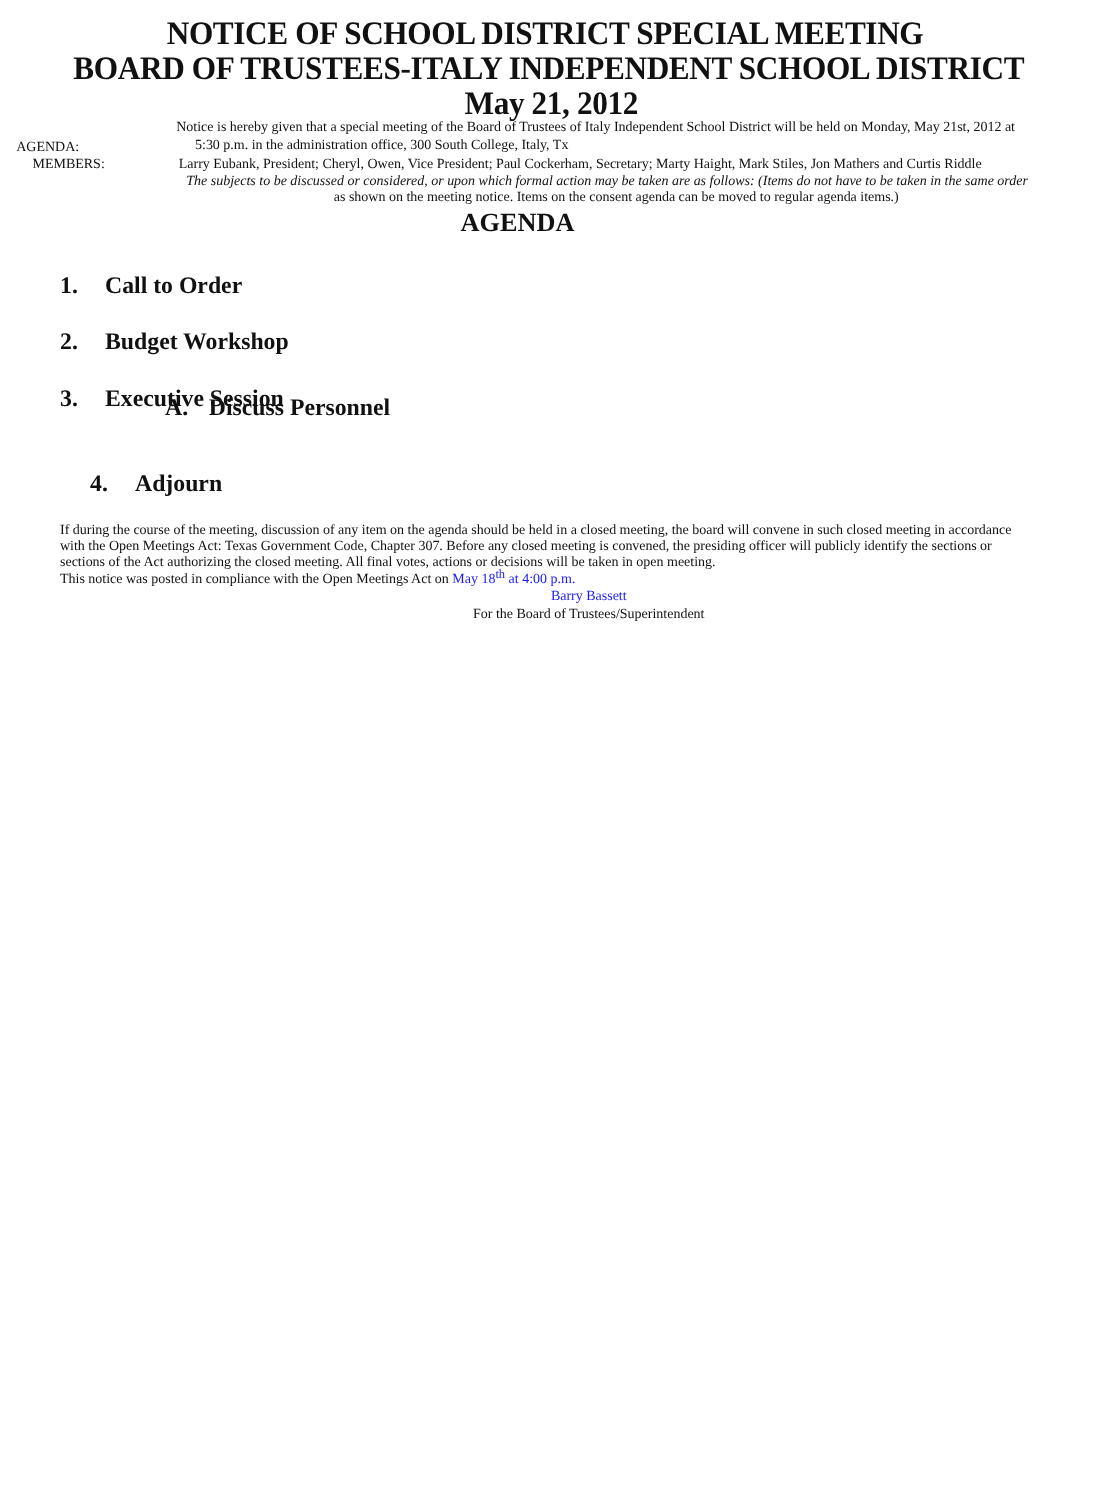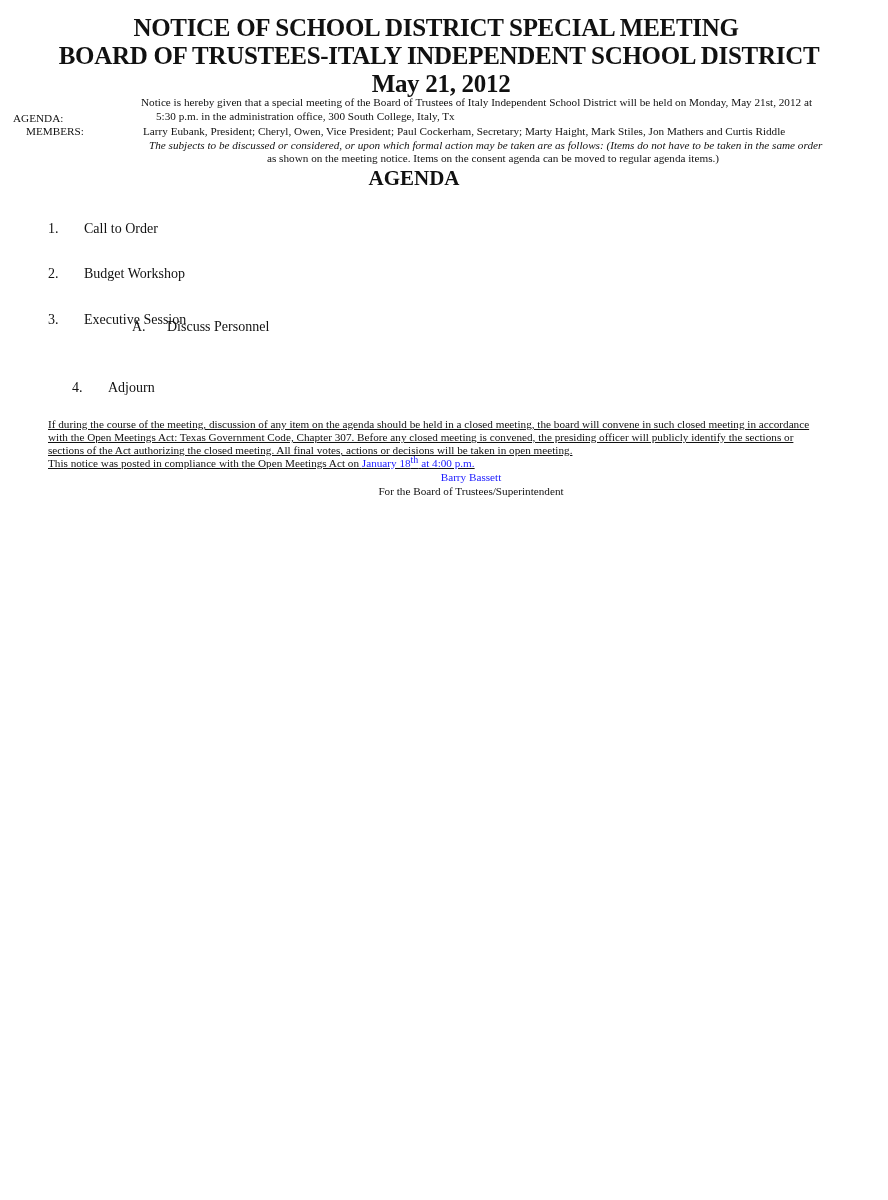--- a/index.html
+++ b/index.html
@@ -45,33 +45,33 @@
     .agenda-heading {
       left: 0; width: 888px; text-align: center;
       top: 166px;
       font-weight: bold;
       font-size: 21px;
       line-height: 24px;
       margin-left: -30px;
     }
 
     .item {
-      font-weight: normal;
-      font-size: 14px;
+      font-weight: bold;
+      font-size: 19px;
       line-height: 22px;
     }
     .item .num { display: inline-block; width: 36px; }
     .item1 { left: 48px; top: 218px; }
     .item2 { left: 48px; top: 263px; }
     .item3 { left: 48px; top: 309px; }
     .item3a { left: 120px; top: 316px; margin-left: 12px; }
     .item3a .num { width: 35px; }
     .item4 { left: 52px; top: 377px; margin-left: 20px; }
 
-    .para { left: 48px; text-decoration: underline; }
+    .para { left: 48px; }
     .para1 { top: 418px; }
     .para2 { top: 431px; }
     .para3 { top: 444px; text-align: center; }
     .para4 { top: 457px; }
     .blue { color: #1a1aff; }
     sup { font-size: 10px; line-height: 0; vertical-align: 4px; }
 
     .sig-name { left: 0; width: 888px; text-align: center; top: 471px; margin-left: 27px; }
     .sig-title { left: 0; width: 888px; text-align: center; top: 485px; margin-left: 27px; }
   </style>
@@ -108,18 +108,18 @@
   <div class="abs item item3a">
     <span class="num">A.</span><span>Discuss Personnel</span>
   </div>
   <div class="abs item item4">
     <span class="num">4.</span><span>Adjourn</span>
   </div>
 
   <div class="abs small para para1">If during the course of the meeting, discussion of any item on the agenda should be held in a closed meeting, the board will convene in such closed meeting in accordance</div>
   <div class="abs small para para2">with the Open Meetings Act:  Texas Government Code, Chapter 307. Before any closed meeting is convened, the presiding officer will publicly identify the sections or</div>
   <div class="abs small para para3">sections of the Act authorizing the closed meeting. All final votes, actions or decisions will be taken in open meeting.</div>
-  <div class="abs small para para4"><span>This notice was posted in compliance with the Open Meetings Act on </span><span class="blue"><span>January 18</span><sup>th</sup><span> at 4:00 p.m.</span></span></div>
+  <div class="abs small para para4"><span>This notice was posted in compliance with the Open Meetings Act on </span><span class="blue"><span>May 18</span><sup>th</sup><span> at 4:00 p.m.</span></span></div>
 
   <div class="abs small sig-name blue">Barry Bassett</div>
   <div class="abs small sig-title">For the Board of Trustees/Superintendent</div>
 
 </div>
 
 </body></html>

